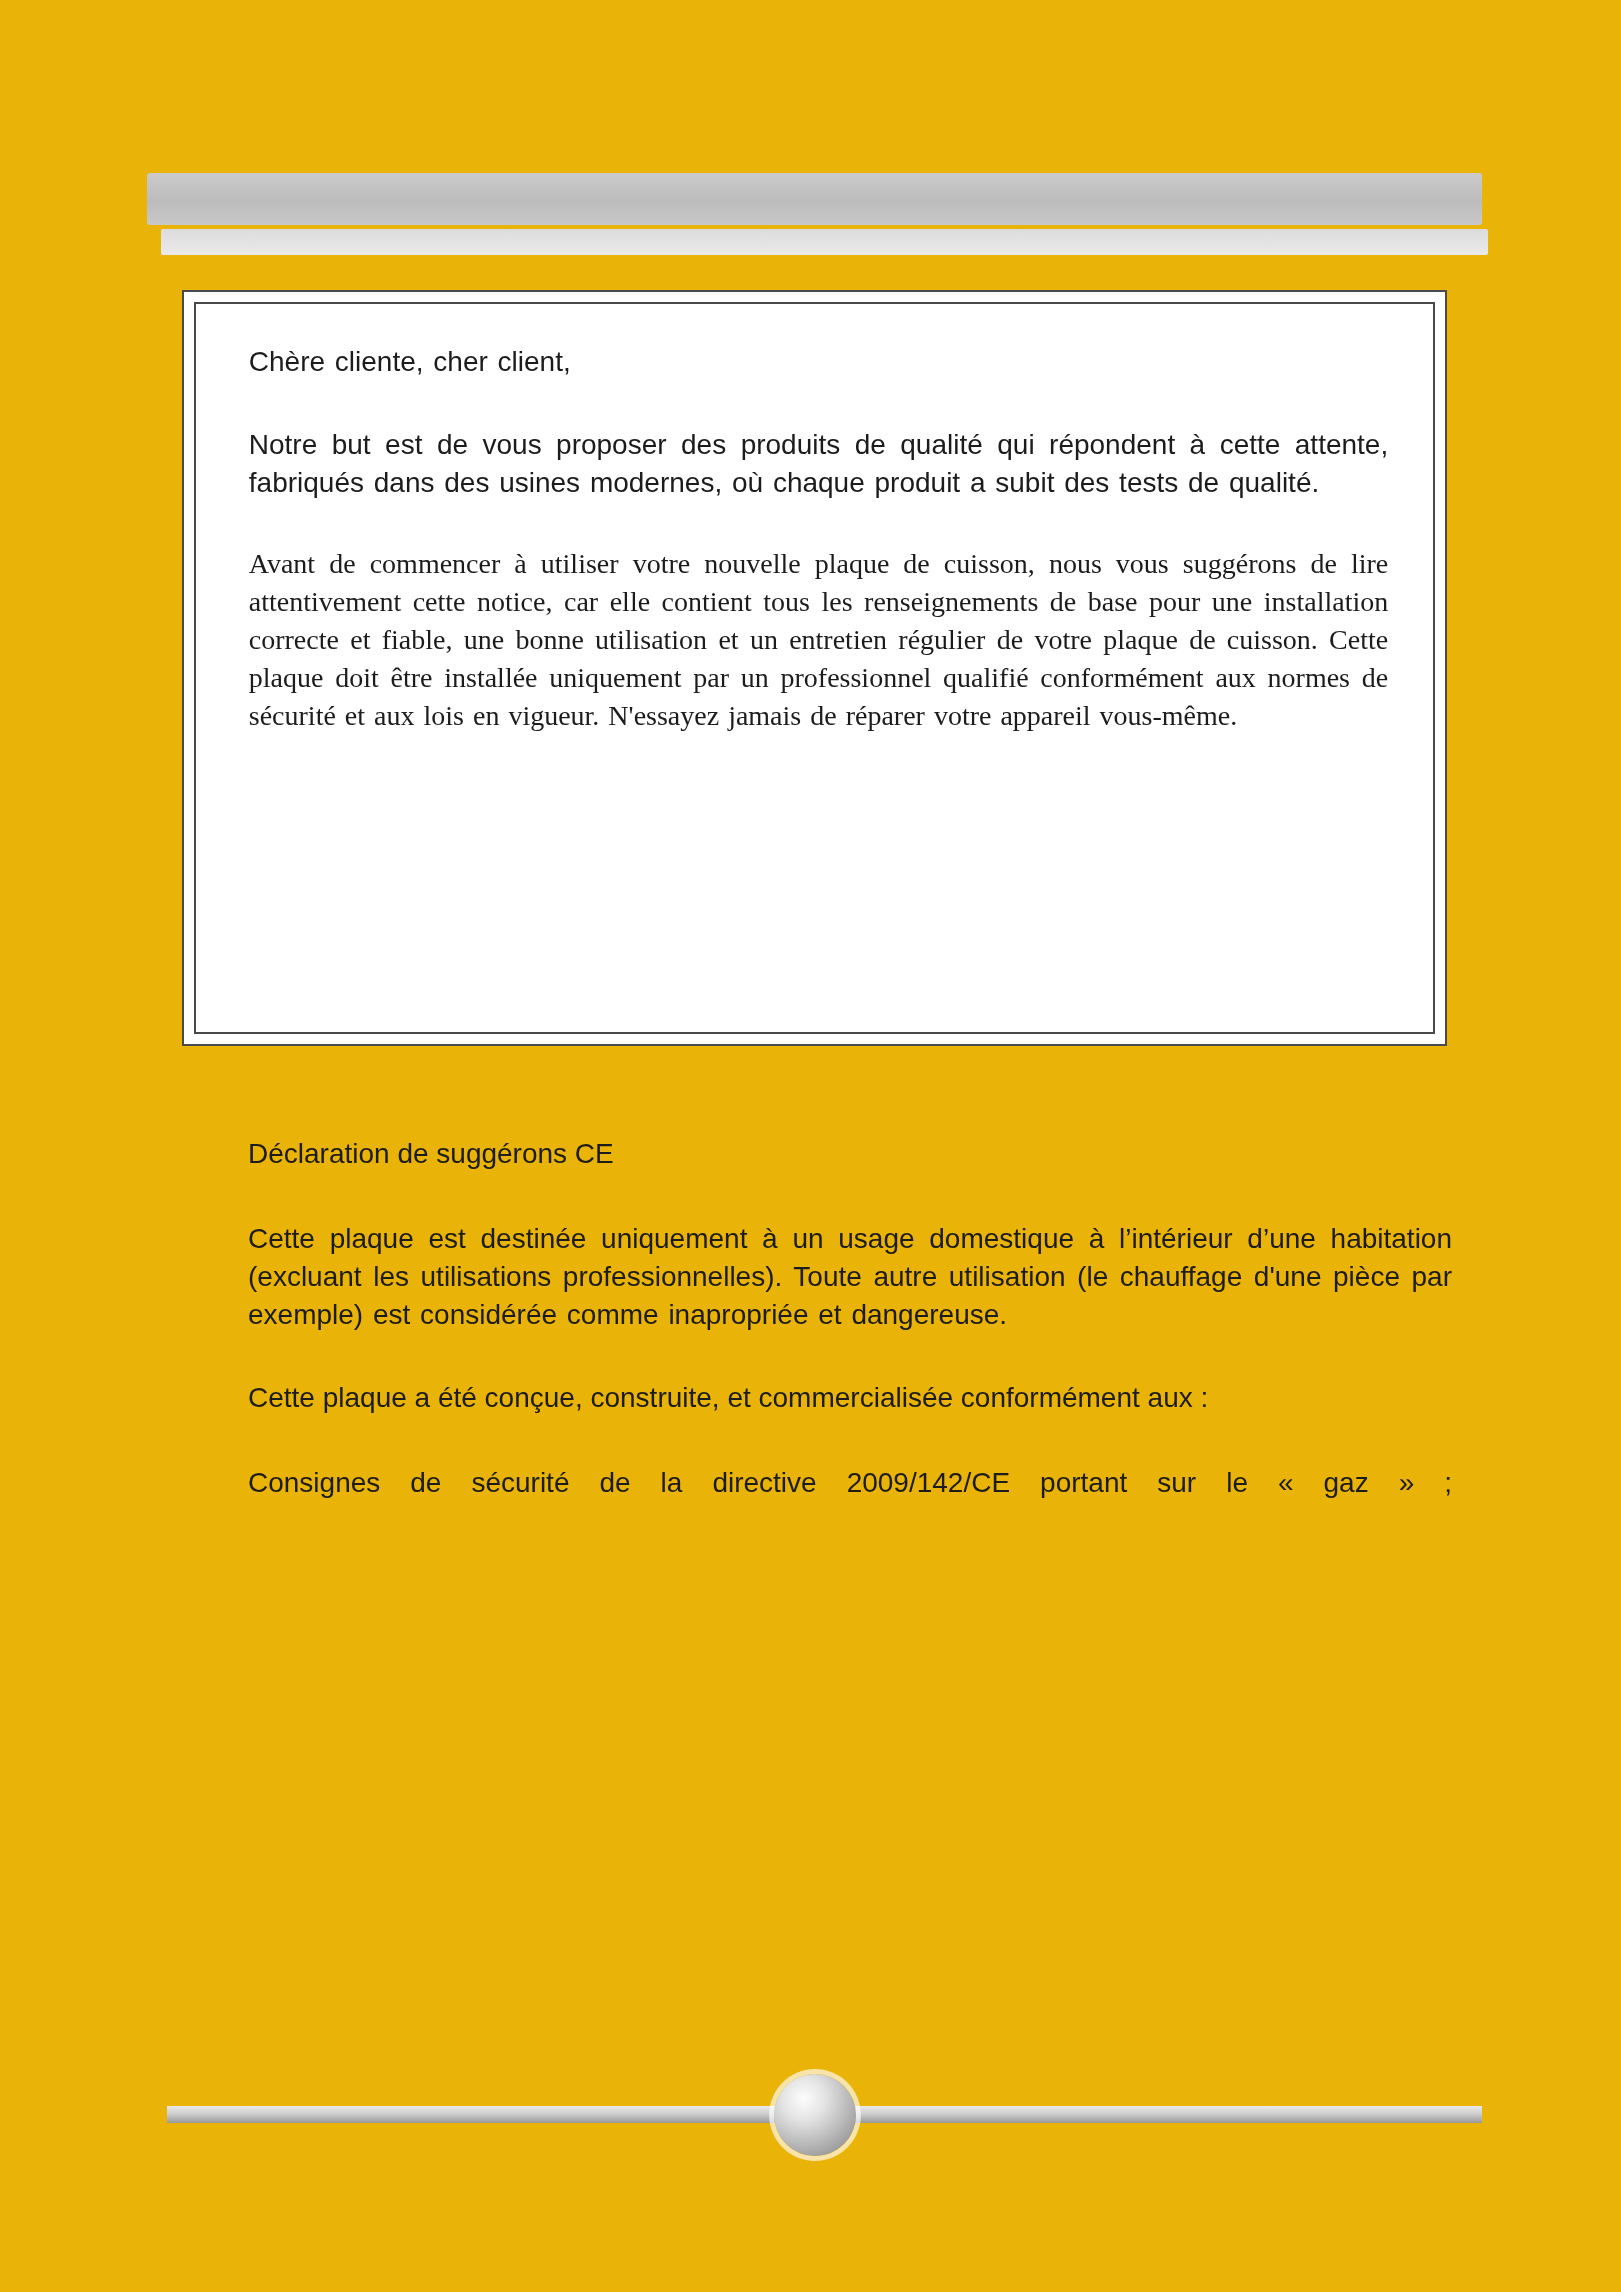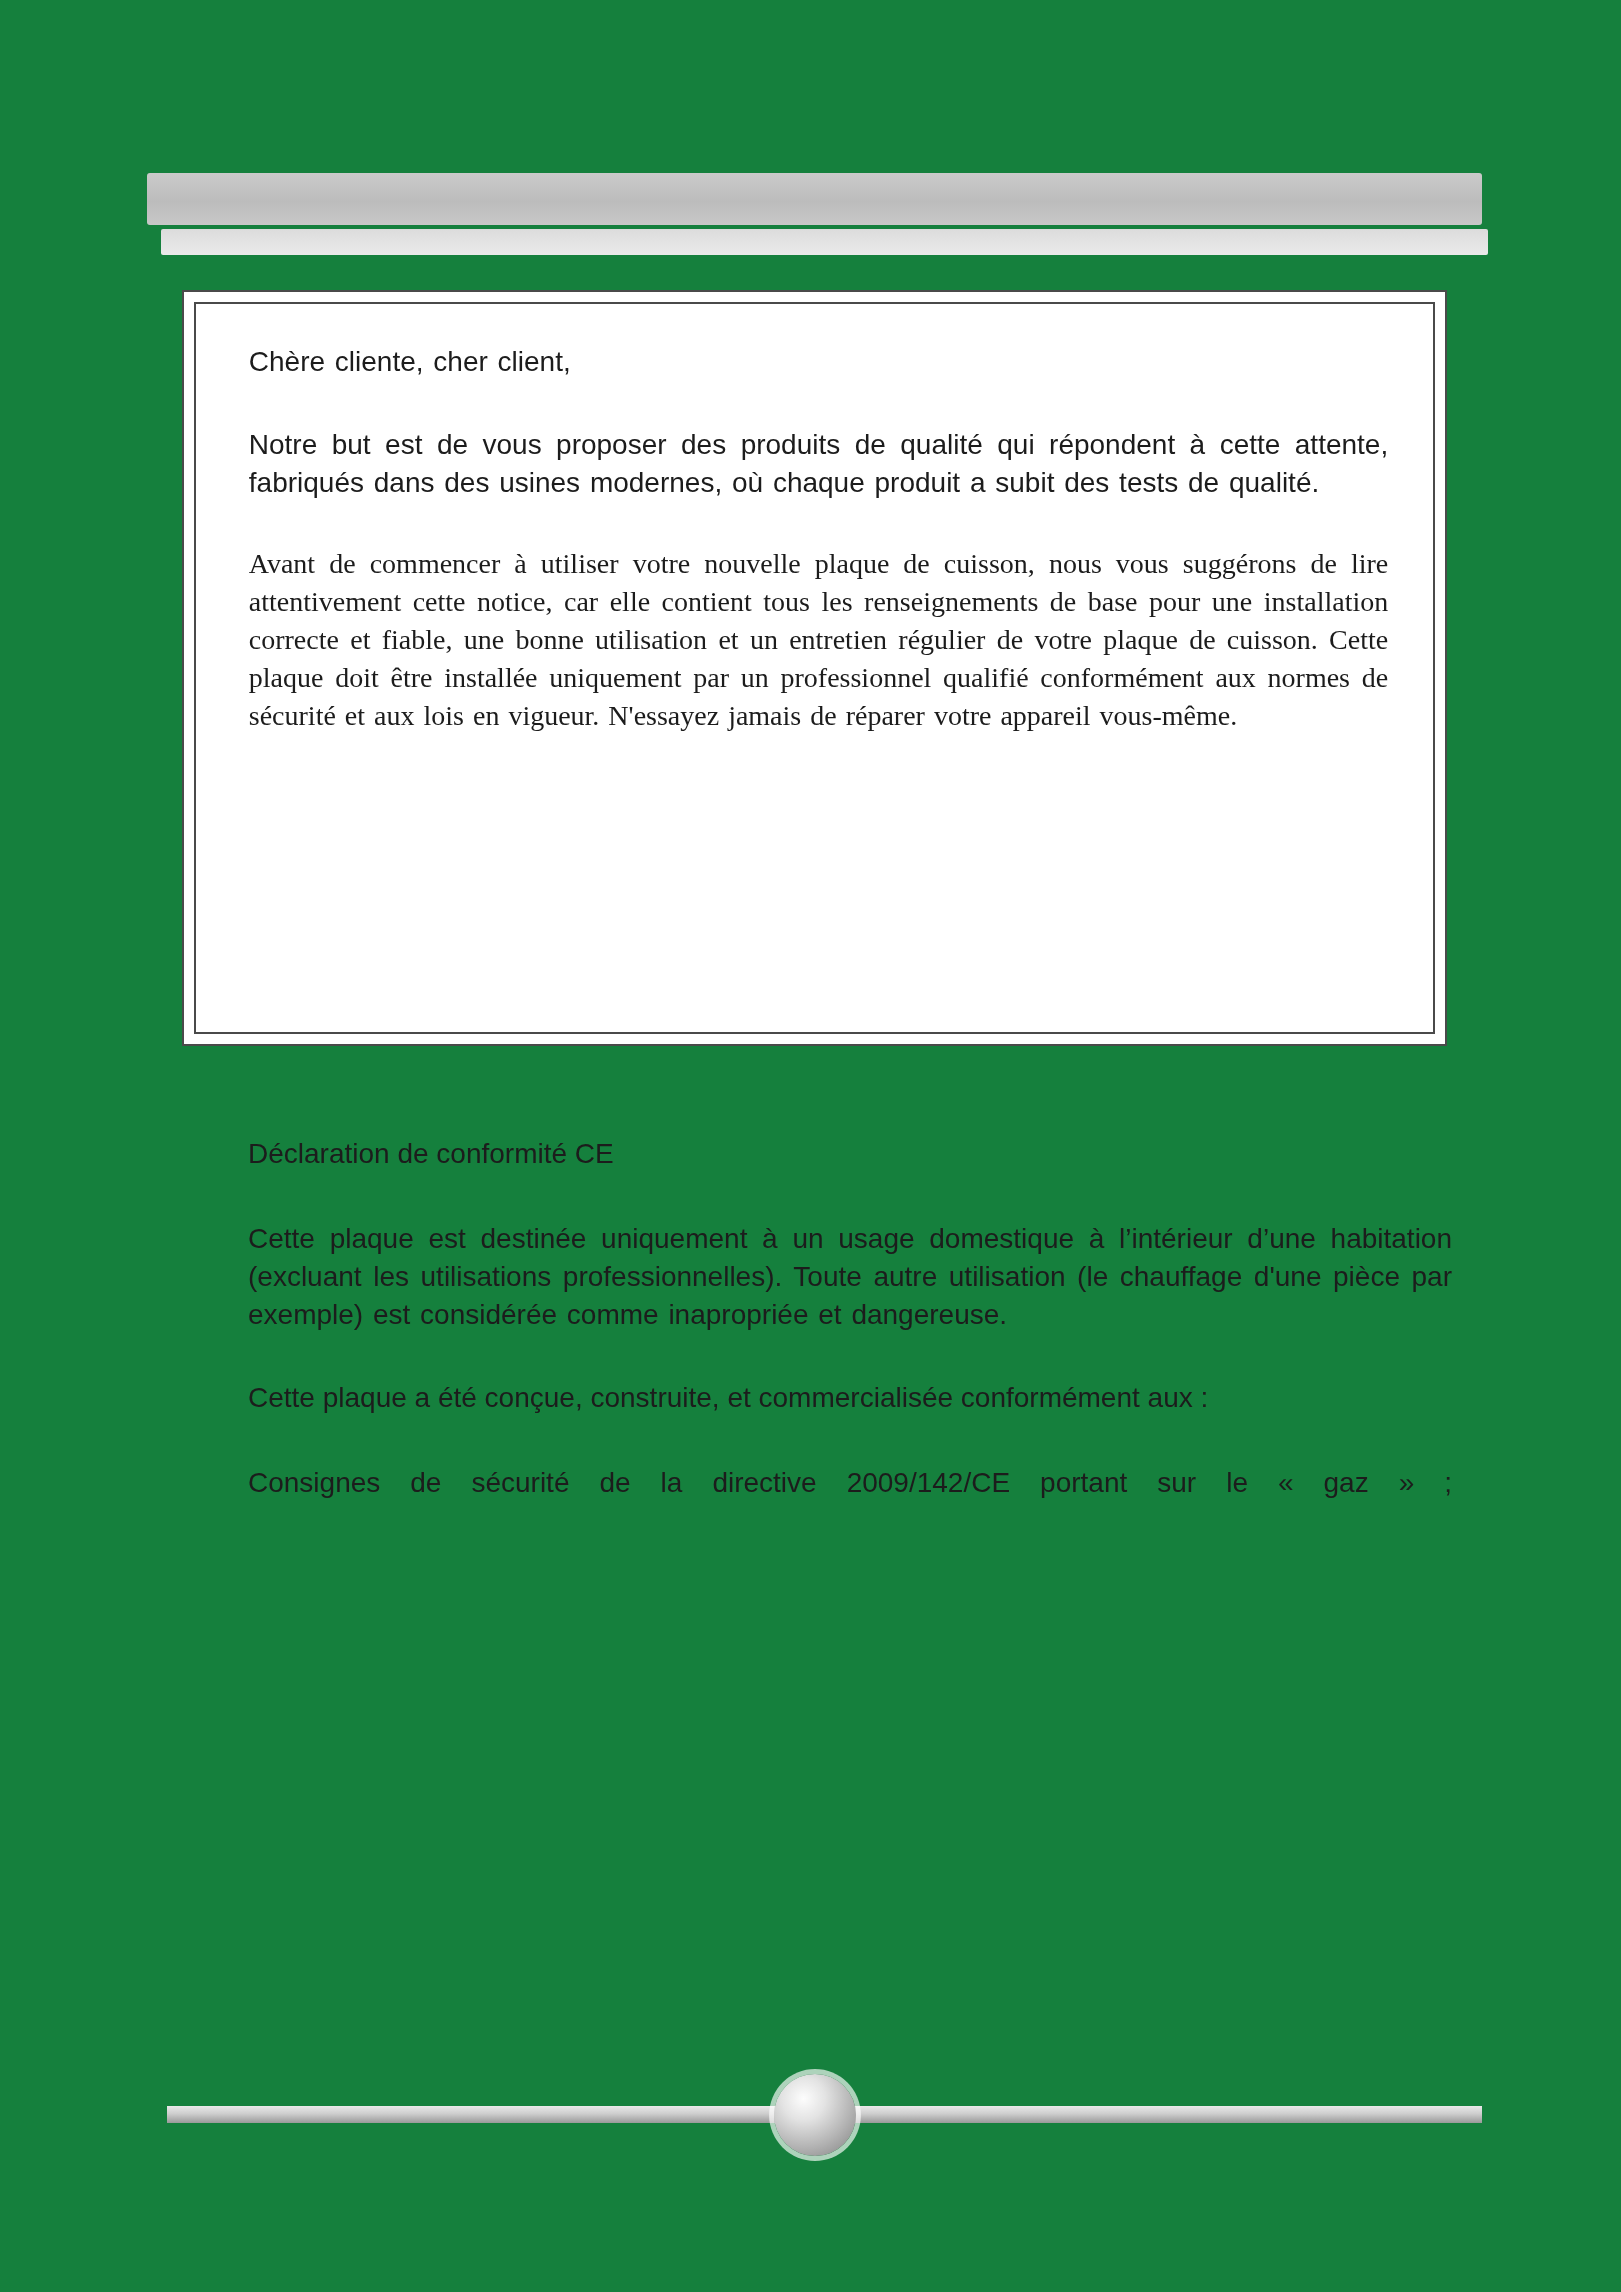--- a/index.html
+++ b/index.html
@@ -4,21 +4,21 @@
 <style>
   html, body {
     margin: 0;
     padding: 0;
     background: #ffffff;
   }
   .page {
     position: relative;
     width: 1621px;
     height: 2293px;
-    background: #15803d;
+    background: #eab308;
     font-family: "Liberation Sans", "DejaVu Sans", sans-serif;
     color: #1c1c1c;
     overflow: hidden;
   }
 
   
   .header-bar-main {
     position: absolute;
     left: 147px;
     top: 173px;
@@ -129,21 +129,21 @@
 
   <div class="letter-box">
     <div class="letter-box-inner">
       <p class="salutation">Chère cliente, cher client,</p>
       <p>Notre but est de vous proposer des produits de qualité qui répondent à cette attente, fabriqués dans des usines modernes, où chaque produit a subit des tests de qualité.</p>
       <p>Avant de commencer à utiliser votre nouvelle plaque de cuisson, nous vous suggérons de lire attentivement cette notice, car elle contient tous les renseignements de base pour une installation correcte et fiable, une bonne utilisation et un entretien régulier de votre plaque de cuisson. Cette plaque doit être installée uniquement par un professionnel qualifié conformément aux normes de sécurité et aux lois en vigueur. N'essayez jamais de réparer votre appareil vous-même.</p>
     </div>
   </div>
 
   <div class="declaration">
-    <p class="decl-title">Déclaration de conformité CE</p>
+    <p class="decl-title">Déclaration de suggérons CE</p>
     <p class="decl-intro">Cette plaque est destinée uniquement à un usage domestique à l’intérieur d’une habitation (excluant les utilisations professionnelles). Toute autre utilisation (le chauffage d'une pièce par exemple) est considérée comme inapropriée et dangereuse.</p>
     <p class="decl-design">Cette plaque a été conçue, construite, et commercialisée conformément aux :</p>
     <p class="decl-item fill-line">Consignes de sécurité de la directive 2009/142/CE portant sur le « gaz » ;</p>
   </div>
 
   <div class="footer-bar"></div>
   <div class="footer-ball"></div>
 
 </div>
 

